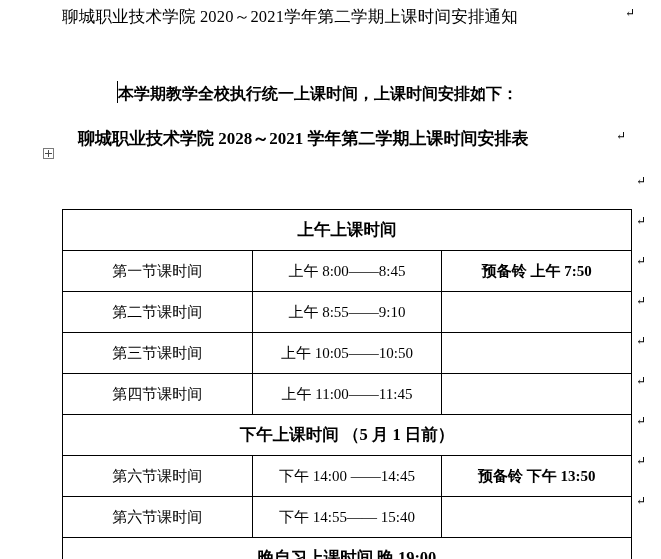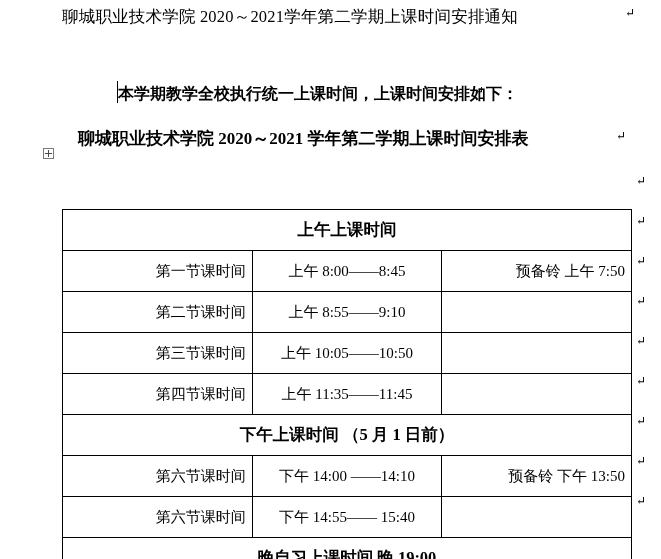--- a/index.html
+++ b/index.html
@@ -94,23 +94,23 @@
     table-layout: fixed;
     font-size: 15px;
     margin-top: 48px;
   }
   .tbl td {
     border: 1px solid #000000;
     height: 40px;
     padding: 0 6px;
     vertical-align: middle;
   }
-  .c-label { width: 206px; text-align: right; }
+  .c-label { width: 206px; text-align: center; }
   .c-time  { width: 196px; text-align: center; padding-left: 14px; }
-  .c-bell  { width: 168px; text-align: right; padding-left: 8px; }
+  .c-bell  { width: 168px; text-align: center; padding-left: 8px; font-weight: bold; }
   .row-head td {
     text-align: center;
     font-weight: bold;
     font-size: 16.5px;
   }
 
   
   .right-marks {
     position: absolute;
     left: 636px;
@@ -152,21 +152,21 @@
   </div>
   <span class="title-mark">↵</span>
 
   <div class="caret"></div>
   <div class="doc-para">
     <span>本学期教学全校执行统一上课时间，上课时间安排如下：</span>
   </div>
   <span class="para-mark">↵</span>
 
   <div class="table-caption">
-    <span>聊城职业技术学院 2020～2021 学年第二学期上课时间安排表</span>
+    <span>聊城职业技术学院 2028～2021 学年第二学期上课时间安排表</span>
   </div>
   <span class="caption-mark">↵</span>
 
   <div class="move-handle"></div>
 
   <table class="tbl">
     <tbody>
       <tr class="row-head">
         <td colspan="3">上午上课时间</td>
       </tr>
@@ -180,29 +180,29 @@
         <td class="c-time">上午 8:55——9:10</td>
         <td class="c-bell"></td>
       </tr>
       <tr>
         <td class="c-label">第三节课时间</td>
         <td class="c-time">上午 10:05——10:50</td>
         <td class="c-bell"></td>
       </tr>
       <tr>
         <td class="c-label">第四节课时间</td>
-        <td class="c-time">上午 11:35——11:45</td>
+        <td class="c-time">上午 11:00——11:45</td>
         <td class="c-bell"></td>
       </tr>
       <tr class="row-head">
         <td colspan="3">下午上课时间 （5 月 1 日前）</td>
       </tr>
       <tr>
         <td class="c-label">第六节课时间</td>
-        <td class="c-time">下午 14:00 ——14:10</td>
+        <td class="c-time">下午 14:00 ——14:45</td>
         <td class="c-bell">预备铃 下午 13:50</td>
       </tr>
       <tr>
         <td class="c-label">第六节课时间</td>
         <td class="c-time">下午 14:55—— 15:40</td>
         <td class="c-bell"></td>
       </tr>
       <tr class="row-head">
         <td colspan="3">晚自习上课时间 晚 19:00</td>
       </tr>

